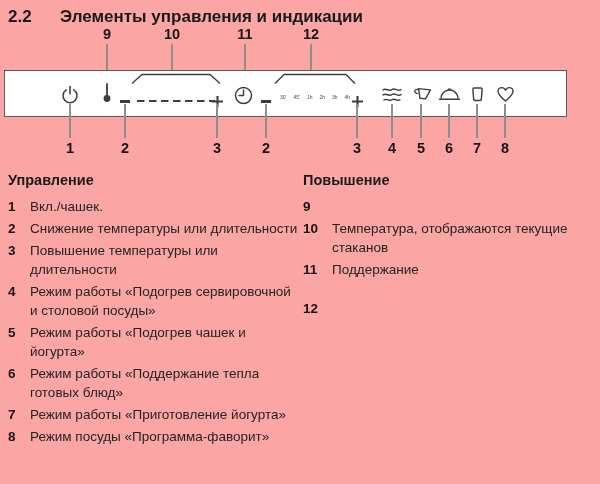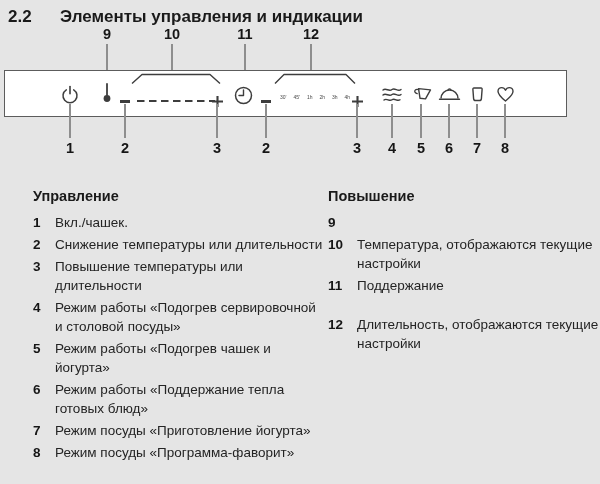--- a/index.html
+++ b/index.html
@@ -1,36 +1,36 @@
 <!DOCTYPE html>
 <html><head>
 <meta charset="utf-8">
 <style>
   html,body{margin:0;padding:0;background:#fff;}
-  .page{position:relative;width:600px;height:484px;background:#e5e5e5;overflow:hidden;
+  .page{position:relative;width:600px;height:484px;background:#fca5a5;overflow:hidden;
         font-family:"Liberation Sans", sans-serif;color:#1f1f1f;}
   
   .title{position:absolute;top:7px;left:8px;font-size:17px;font-weight:bold;color:#1a1a1a;}
   .title .sec{display:inline-block;width:52px;}
   
   .panel{position:absolute;left:4px;top:70px;width:563px;height:47px;
          border:1.6px solid #5c5c5c;background:#fff;box-sizing:border-box;}
   .abs{position:absolute;}
   .callout-top{position:absolute;width:22px;text-align:center;top:26px;}
   .callout-top .n{display:block;font-size:14.5px;font-weight:bold;color:#161616;line-height:16px;}
   .callout-top .ln{display:block;width:1.4px;background:#8e8e8e;margin:2px auto 0 auto;}
   .callout-bot{position:absolute;width:20px;text-align:center;top:104px;}
   .callout-bot .ln{display:block;width:1.4px;height:34px;background:#8e8e8e;margin:0 auto 2px auto;}
   .callout-bot .n{display:block;font-size:14.5px;font-weight:bold;color:#161616;line-height:16px;}
   .minus{position:absolute;width:10px;height:2.6px;background:#3d3d3d;}
   .scale{position:absolute;left:280px;top:94px;width:70px;display:flex;justify-content:space-between;
          font-size:5px;color:#4a4a4a;letter-spacing:0;}
   svg{display:block;}
   
-  .col{position:absolute;top:188px;margin-left:25px;}
+  .col{position:absolute;top:172px;}
   .col-left{left:8px;width:294px;}
   .col-right{left:303px;width:292px;}
   .col h3{margin:0 0 9px 0;font-size:14.5px;font-weight:bold;color:#1a1a1a;}
   .item{display:grid;margin-bottom:3px;font-size:13.5px;line-height:19px;color:#242424;}
   .col-left .item{grid-template-columns:22px 272px;}
   .col-right .item{grid-template-columns:29px 259px;}
   .item .num{font-weight:bold;color:#161616;}
   .gap-top{margin-top:20px;}
 </style>
 </head>
@@ -198,40 +198,39 @@
     <div class="item">
       <span class="num">5</span>
       <span class="lbl">Режим работы «Подогрев чашек и йогурта»</span>
     </div>
     <div class="item">
       <span class="num">6</span>
       <span class="lbl">Режим работы «Поддержание тепла готовых блюд»</span>
     </div>
     <div class="item">
       <span class="num">7</span>
-      <span class="lbl">Режим посуды «Приготовление йогурта»</span>
+      <span class="lbl">Режим работы «Приготовление йогурта»</span>
     </div>
     <div class="item">
       <span class="num">8</span>
       <span class="lbl">Режим посуды «Программа-фаворит»</span>
     </div>
   </div>
 
   <div class="col col-right">
     <h3>Повышение</h3>
     <div class="item">
       <span class="num">9</span>
     </div>
     <div class="item">
       <span class="num">10</span>
-      <span class="lbl">Температура, отображаются текущие настройки</span>
+      <span class="lbl">Температура, отображаются текущие стаканов</span>
     </div>
     <div class="item">
       <span class="num">11</span>
       <span class="lbl">Поддержание</span>
     </div>
     <div class="item gap-top">
       <span class="num">12</span>
-      <span class="lbl">Длительность, отображаются текущие настройки</span>
     </div>
   </div>
 
 </div>
 
 </body></html>

